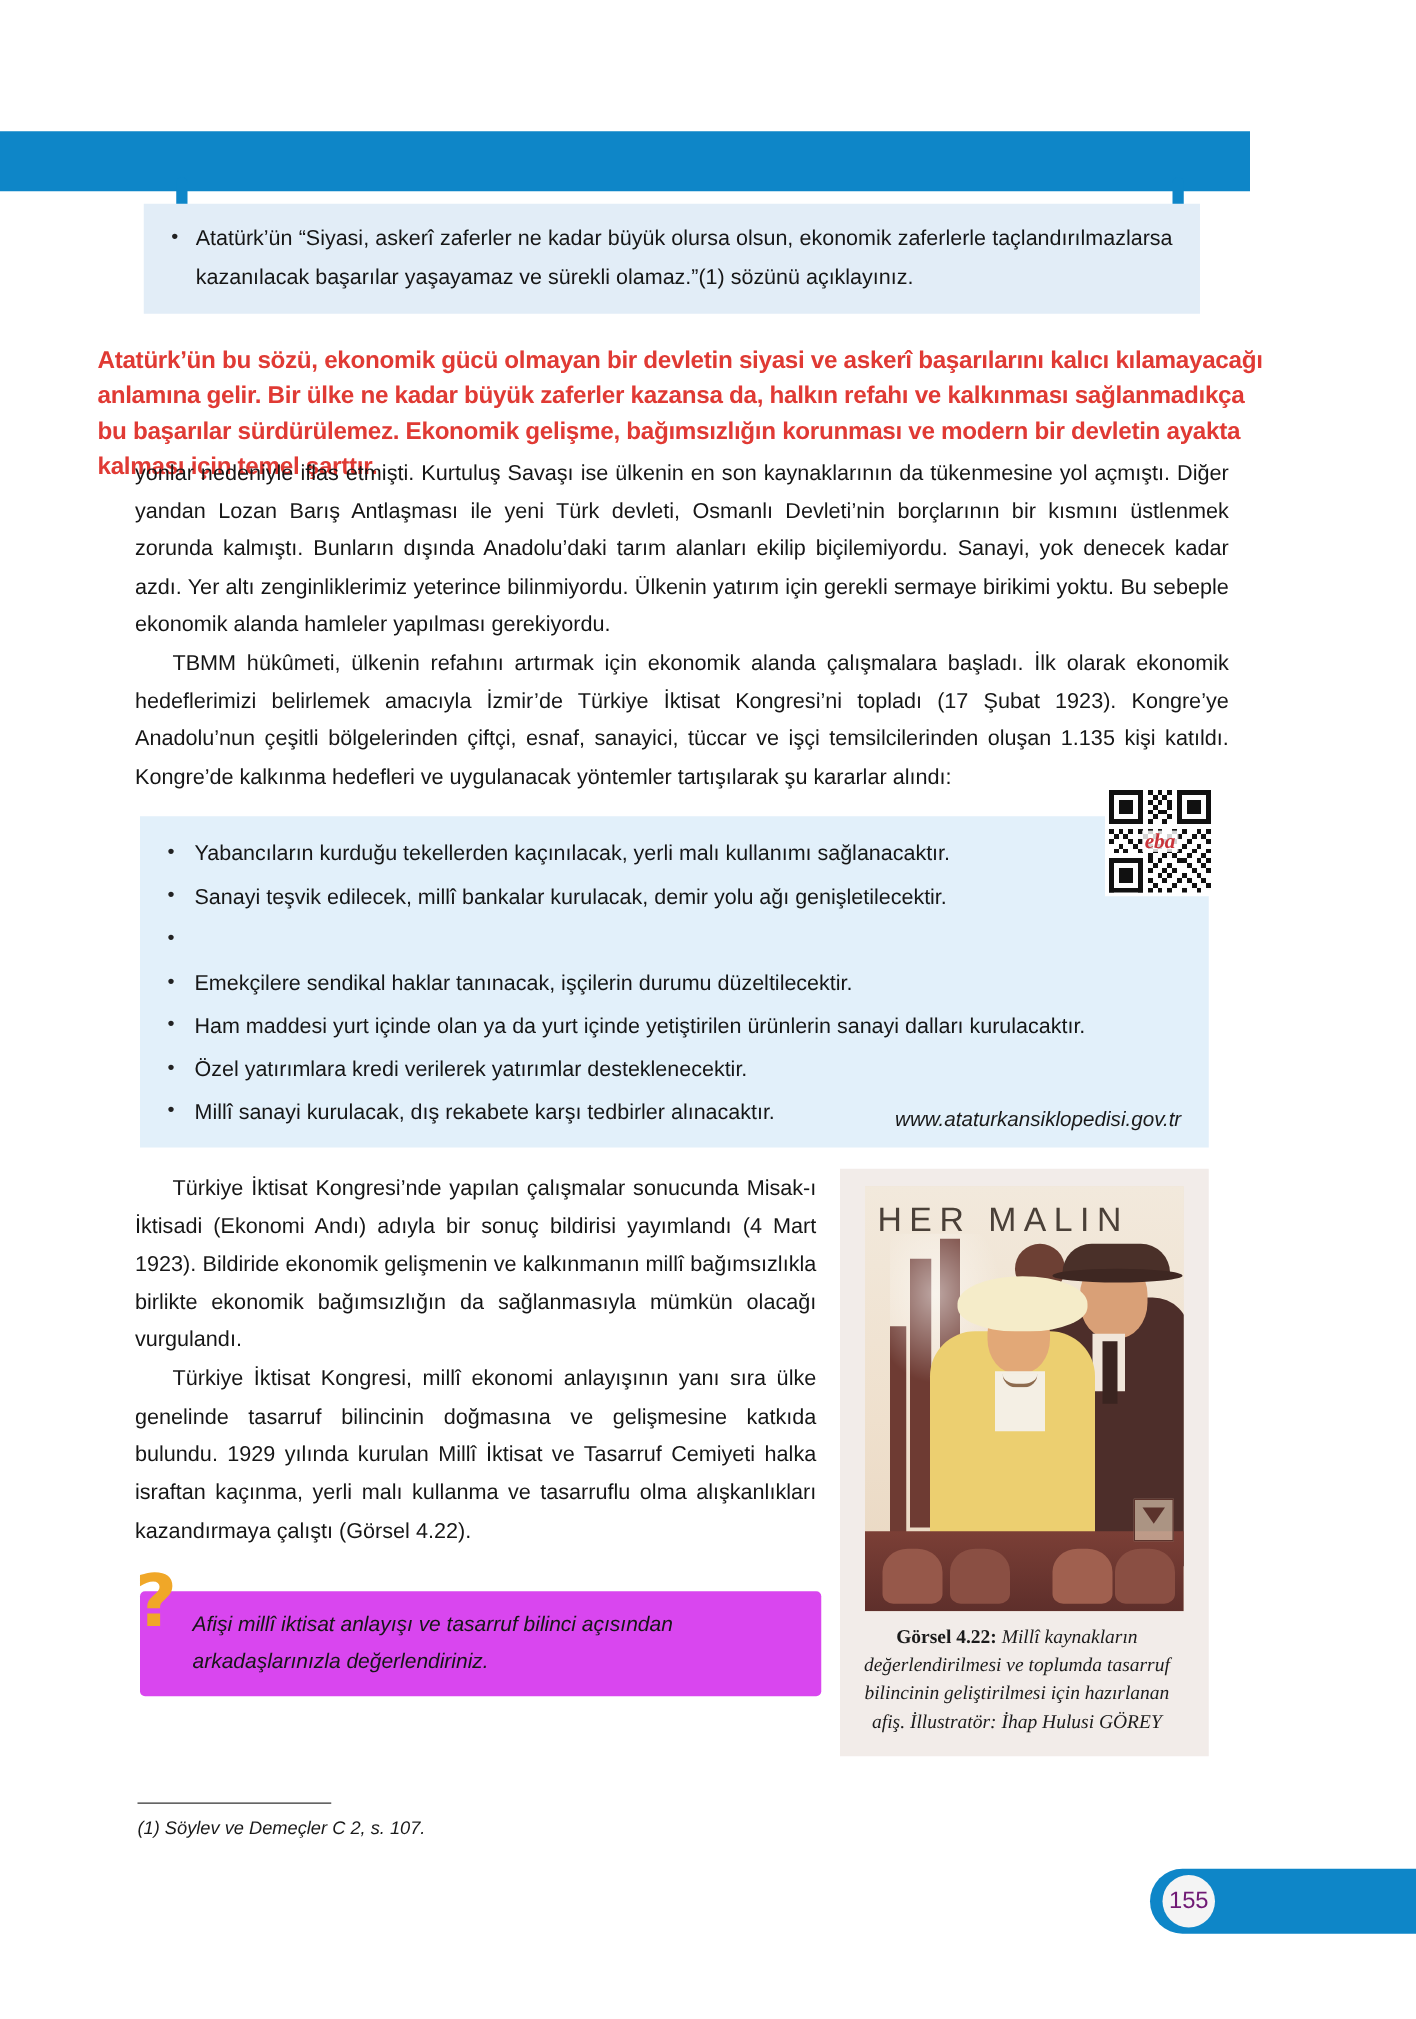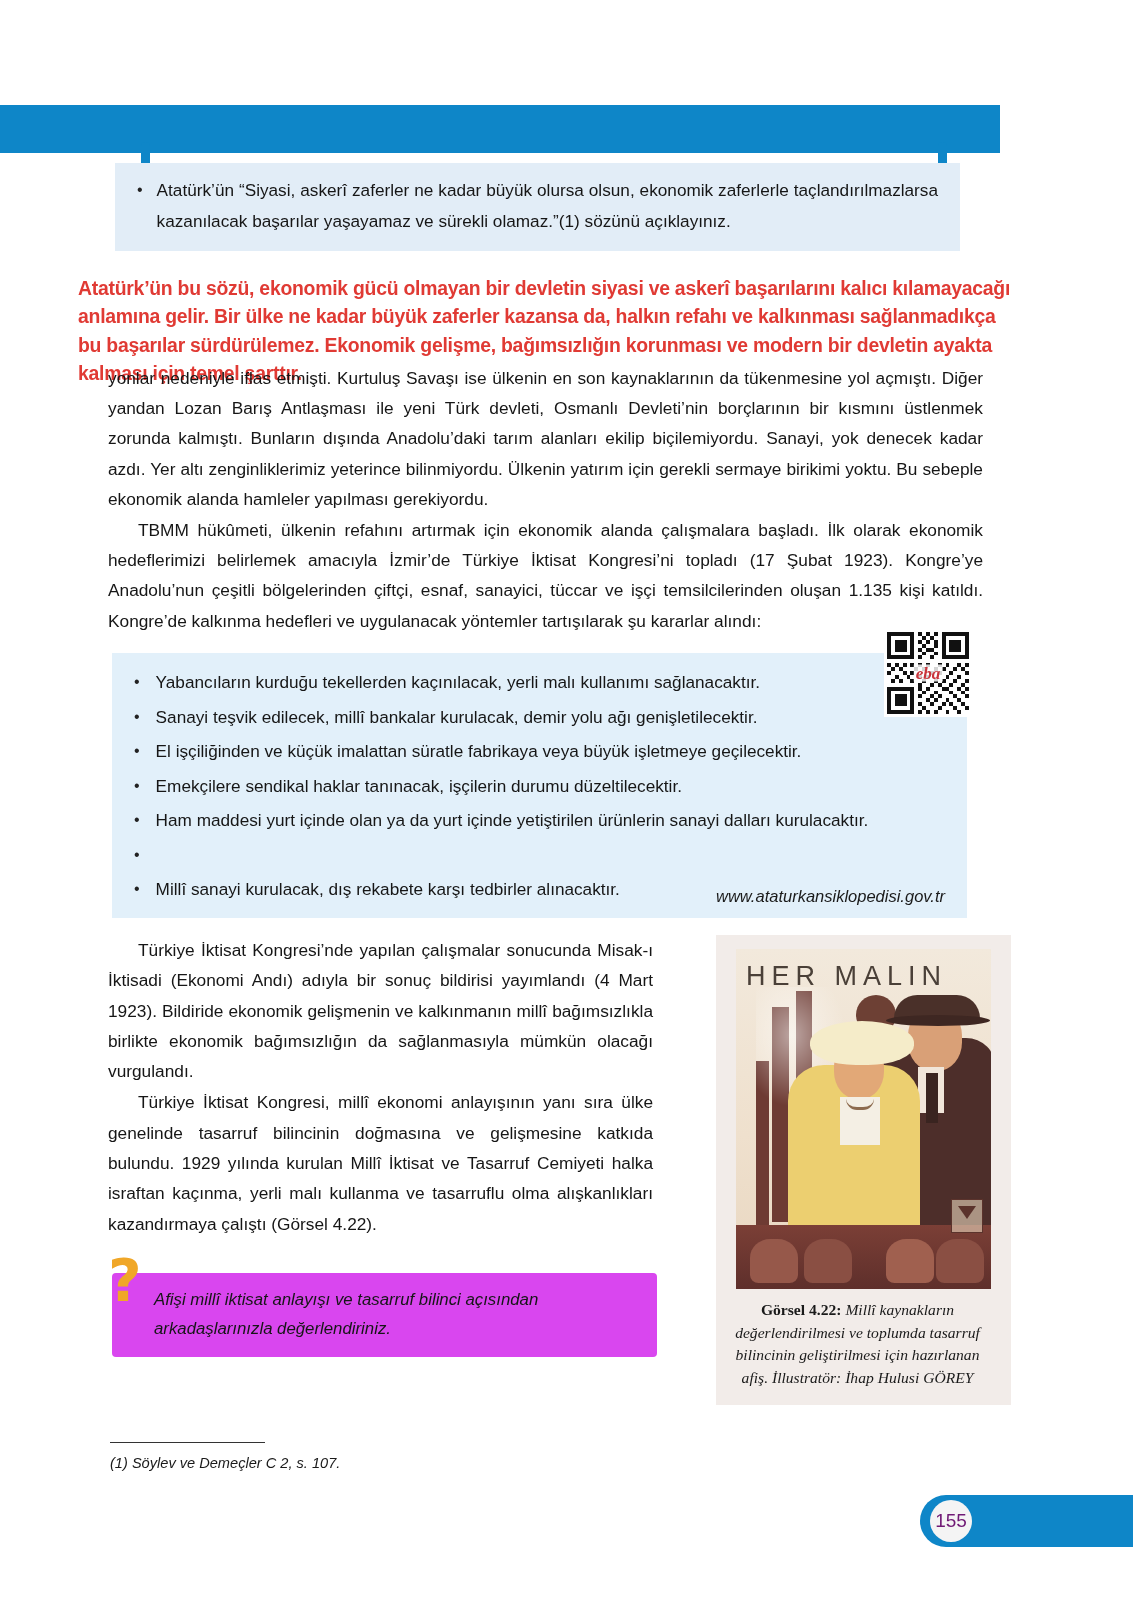--- a/index.html
+++ b/index.html
@@ -254,21 +254,20 @@
     color: #1a1a1a;
   }
 
   
   .figure {
     position: absolute;
     left: 672px;
     top: 935px;
     width: 295px;
     background: #f2ece9;
-    margin-left: 44px;
   }
   .poster {
     position: relative;
     width: 255px;
     height: 340px;
     margin: 14px auto 0 auto;
     overflow: hidden;
     background: #efe4d6;
   }
   .poster-sky {
@@ -512,32 +511,32 @@
       <div class="list-item">
         <span class="list-bullet">•</span>
         <span class="list-text">Yabancıların kurduğu tekellerden kaçınılacak, yerli malı kullanımı sağlanacaktır.</span>
       </div>
       <div class="list-item">
         <span class="list-bullet">•</span>
         <span class="list-text">Sanayi teşvik edilecek, millî bankalar kurulacak, demir yolu ağı genişletilecektir.</span>
       </div>
       <div class="list-item">
         <span class="list-bullet">•</span>
-        <span class="list-text">El işçiliğinden ve küçük imalattan süratle fabrikaya veya büyük işletmeye geçilecektir.</span>
       </div>
       <div class="list-item">
         <span class="list-bullet">•</span>
         <span class="list-text">Emekçilere sendikal haklar tanınacak, işçilerin durumu düzeltilecektir.</span>
       </div>
       <div class="list-item">
         <span class="list-bullet">•</span>
         <span class="list-text">Ham maddesi yurt içinde olan ya da yurt içinde yetiştirilen ürünlerin sanayi dalları kurulacaktır.</span>
       </div>
       <div class="list-item">
         <span class="list-bullet">•</span>
+        <span class="list-text">Özel yatırımlara kredi verilerek yatırımlar desteklenecektir.</span>
       </div>
       <div class="list-item">
         <span class="list-bullet">•</span>
         <span class="list-text">Millî sanayi kurulacak, dış rekabete karşı tedbirler alınacaktır.</span>
       </div>
     </div>
     <div class="list-source">www.ataturkansiklopedisi.gov.tr</div>
   </div>
 
   <div class="qr">

